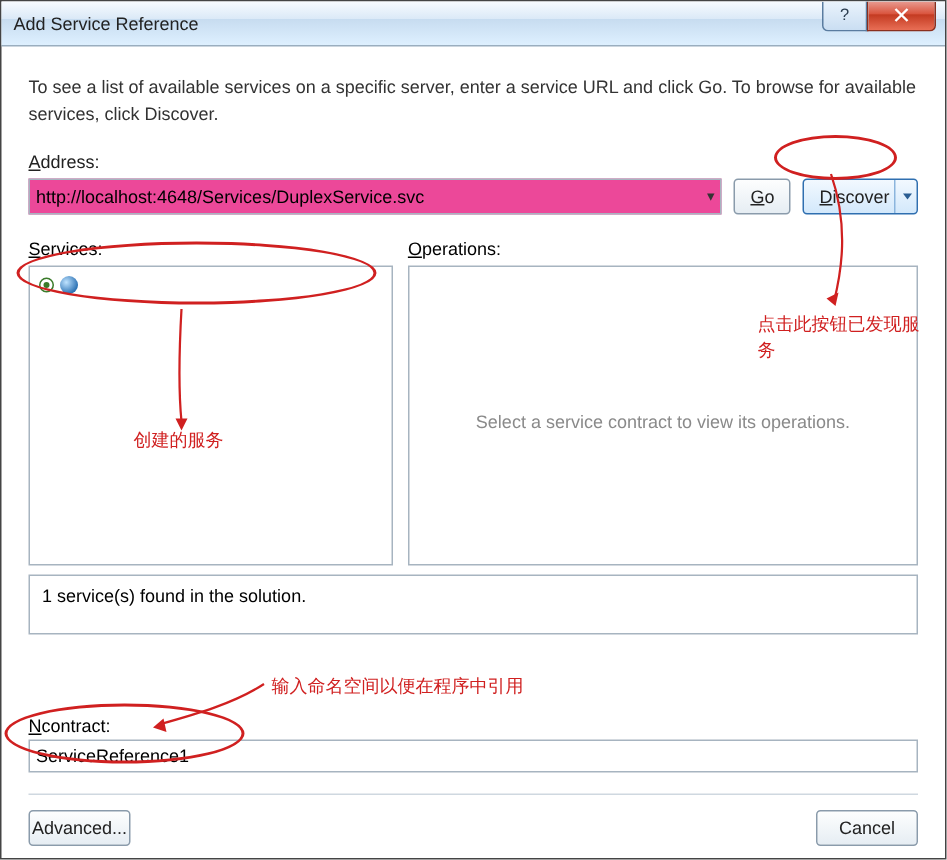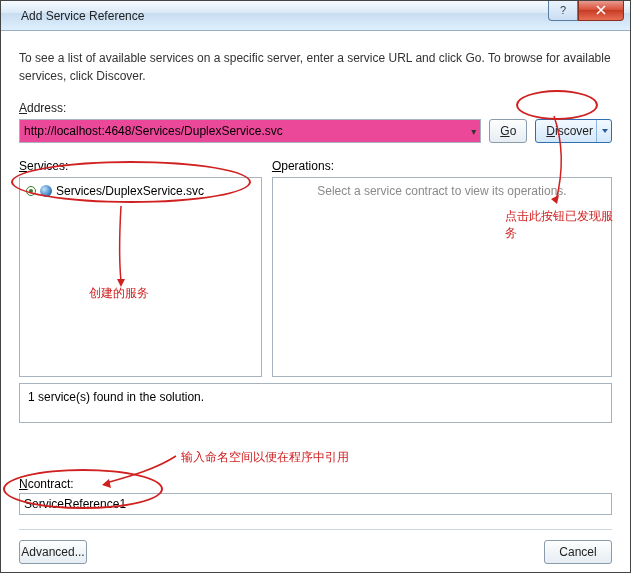--- a/index.html
+++ b/index.html
@@ -1,18 +1,18 @@
 <!DOCTYPE html>
 <html><head>
 <meta charset="utf-8">
 <style>
   * { box-sizing: border-box; font-family: "Segoe UI", Tahoma, sans-serif; }
   body { margin: 0; background: #888; width: 631px; height: 573px; overflow: hidden; }
   .window { width: 631px; height: 573px; background: #fff; border: 1px solid #444; box-shadow: 0 0 6px rgba(0,0,0,.4); position: relative; }
-  .titlebar { height: 30px; background: linear-gradient(#f7fbff,#dbe9f7 40%,#c7dcf0 41%,#def0ff); border-bottom: 1px solid #9aaebf; display: flex; align-items: center; padding-left: 20px; }
+  .titlebar { height: 30px; background: linear-gradient(#f7fbff,#dbe9f7 40%,#c7dcf0 41%,#def0ff); border-bottom: 1px solid #9aaebf; display: flex; align-items: center; padding-left: 8px; }
   .titlebar .title { font-size: 12px; color: #222; flex: 1; }
   .winbtns { display: flex; height: 20px; margin-right: 6px; margin-top: -10px; }
   .winbtn { width: 30px; height: 20px; border: 1px solid #5a7ca0; border-top: none; display: flex; align-items: center; justify-content: center; font-size: 11px; color: #2c3e50; background: linear-gradient(#eaf3fc,#cadef2); }
   .winbtn.help { border-radius: 0 0 0 4px; }
   .winbtn.close { background: linear-gradient(#e89a90,#d9523b 45%,#c33a21 46%,#e86e55); color:#fff; border-radius: 0 0 4px 0; border-color:#8a2f1e; width:46px; }
   .content { padding: 18px 18px 14px 18px; position: relative; }
   .instr { font-size: 12px; color: #333; line-height: 1.5; }
   .lbl { font-size: 12px; color: #222; margin-top: 16px; display: block; }
   .lbl .u { text-decoration: underline; }
   .addr-row { display: flex; gap: 8px; margin-top: 4px; align-items: center; }
@@ -26,21 +26,21 @@
   .panes { display: flex; gap: 10px; margin-top: 16px; }
   .pane-col { flex:1; display:flex; flex-direction:column; }
   .pane-col.ops { flex:1.4; }
   .pane-lbl { font-size:12px; margin-bottom:4px; }
   .pane-lbl .u { text-decoration: underline; }
   .pane { border:1px solid #a7b4c0; background:#fff; height: 200px; position:relative; font-size:12px; padding:6px; }
   .svc-item { display:flex; align-items:center; gap:4px; }
   .svc-item .r { width:10px; height:10px; border:1px solid #3a7b2a; border-radius:50%; display:inline-flex; align-items:center; justify-content:center; }
   .svc-item .r::after{ content:""; width:4px; height:4px; background:#3a7b2a; border-radius:50%; }
   .svc-item .globe { width:12px; height:12px; background: radial-gradient(circle at 35% 35%, #bfe3ff, #2f74b5 70%); border-radius:50%; }
-  .ops .placeholder { color:#8a8a8a; text-align:center; font-size:12px; padding: 0 8px; }
+  .ops .placeholder { color:#8a8a8a; text-align:center; margin-top: 90px; font-size:12px; padding: 0 8px; }
   .status { border:1px solid #a7b4c0; background:#fff; height: 40px; margin-top: 6px; padding:6px 8px; font-size:12px; }
   .ns-lbl { font-size:12px; margin-top: 54px; display:block; }
   .ns-lbl .u { text-decoration: underline; }
   .txt { width:100%; height:22px; border:1px solid #a7b4c0; font-size:12px; padding:2px 4px; margin-top:2px; }
   .hr { border:none; border-top:1px solid #cfd8e0; margin: 14px 0 10px 0; }
   .btn-row { display:flex; gap:10px; }
   .btn-row .spacer { flex:1; }
   .btn.main { width:68px; justify-content:center; }
   .btn.ok { border:1px solid #2f6fb0; background: linear-gradient(#f2f9ff,#d3e8fb); }
   
@@ -85,21 +85,20 @@
         </button>
     </div>
 
     <div class="panes">
       <div class="pane-col">
         <span class="pane-lbl"><span class="u">S</span><span>ervices:</span></span>
         <div class="pane">
           <div class="svc-item">
             <span class="r"></span>
             <span class="globe"></span>
-            <span>Services/DuplexService.svc</span>
           </div>
         </div>
       </div>
       <div class="pane-col ops">
         <span class="pane-lbl"><span class="u">O</span><span>perations:</span></span>
         <div class="pane">
           <div class="placeholder">Select a service contract to view its operations.</div>
         </div>
       </div>
     </div>

